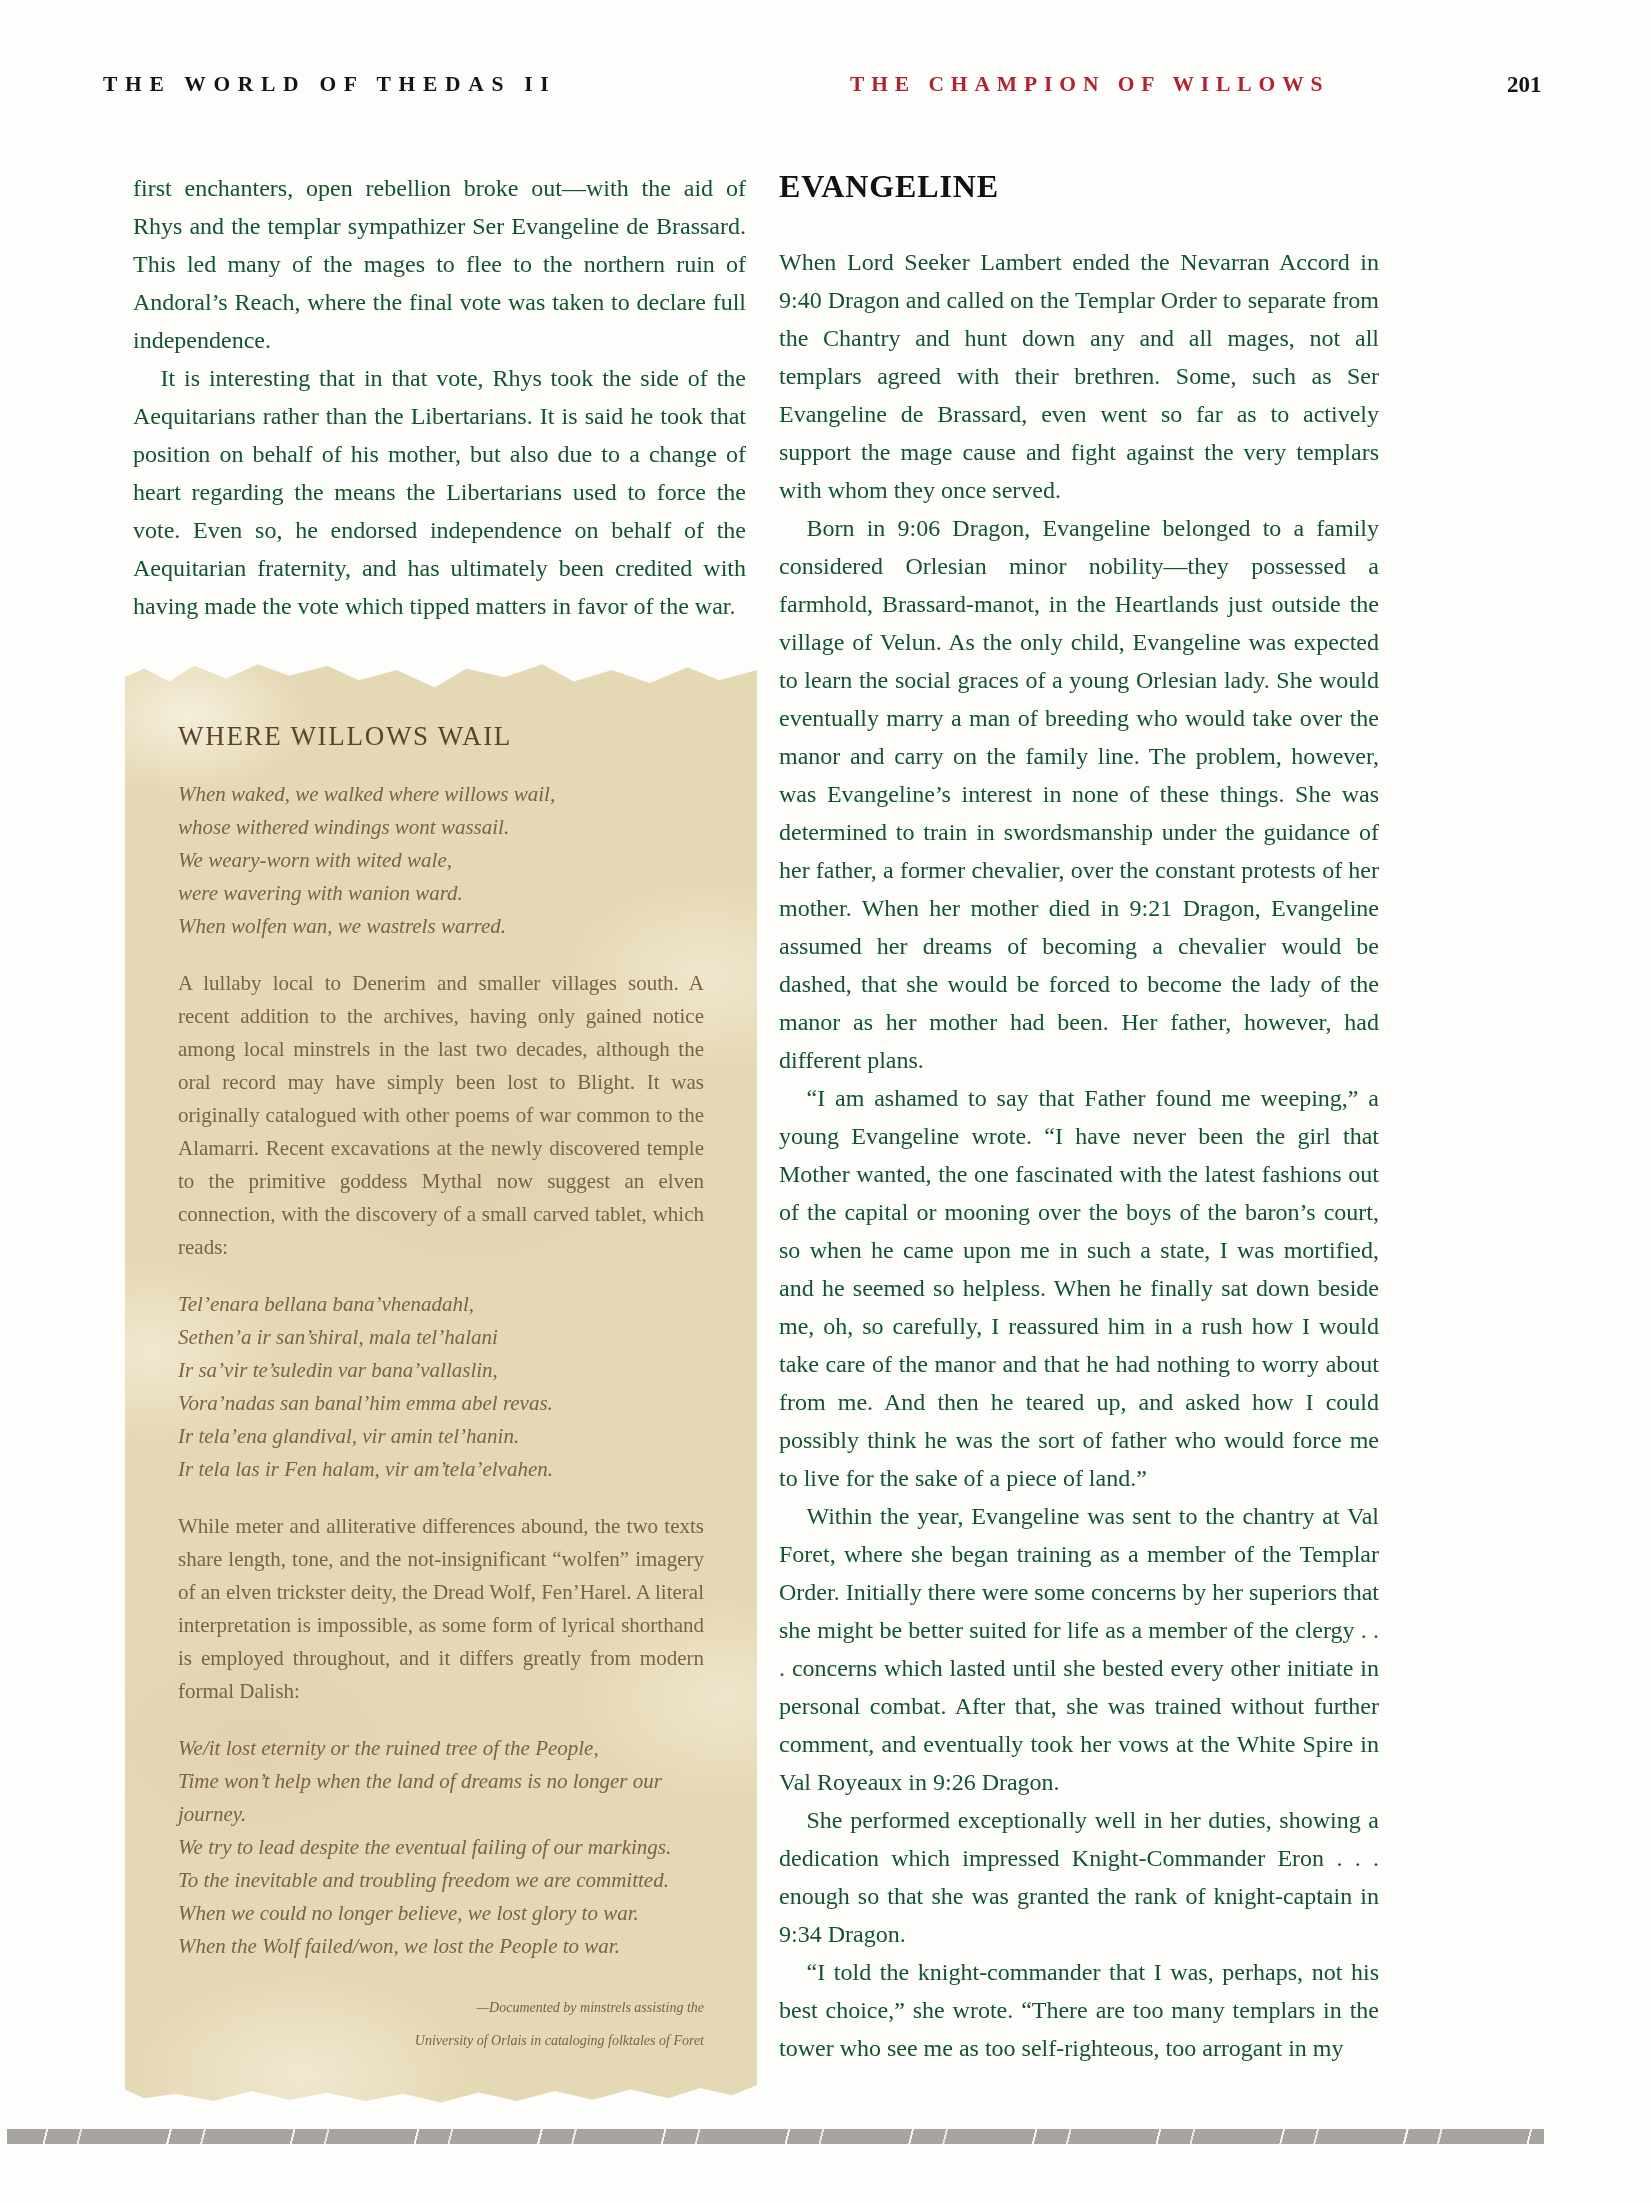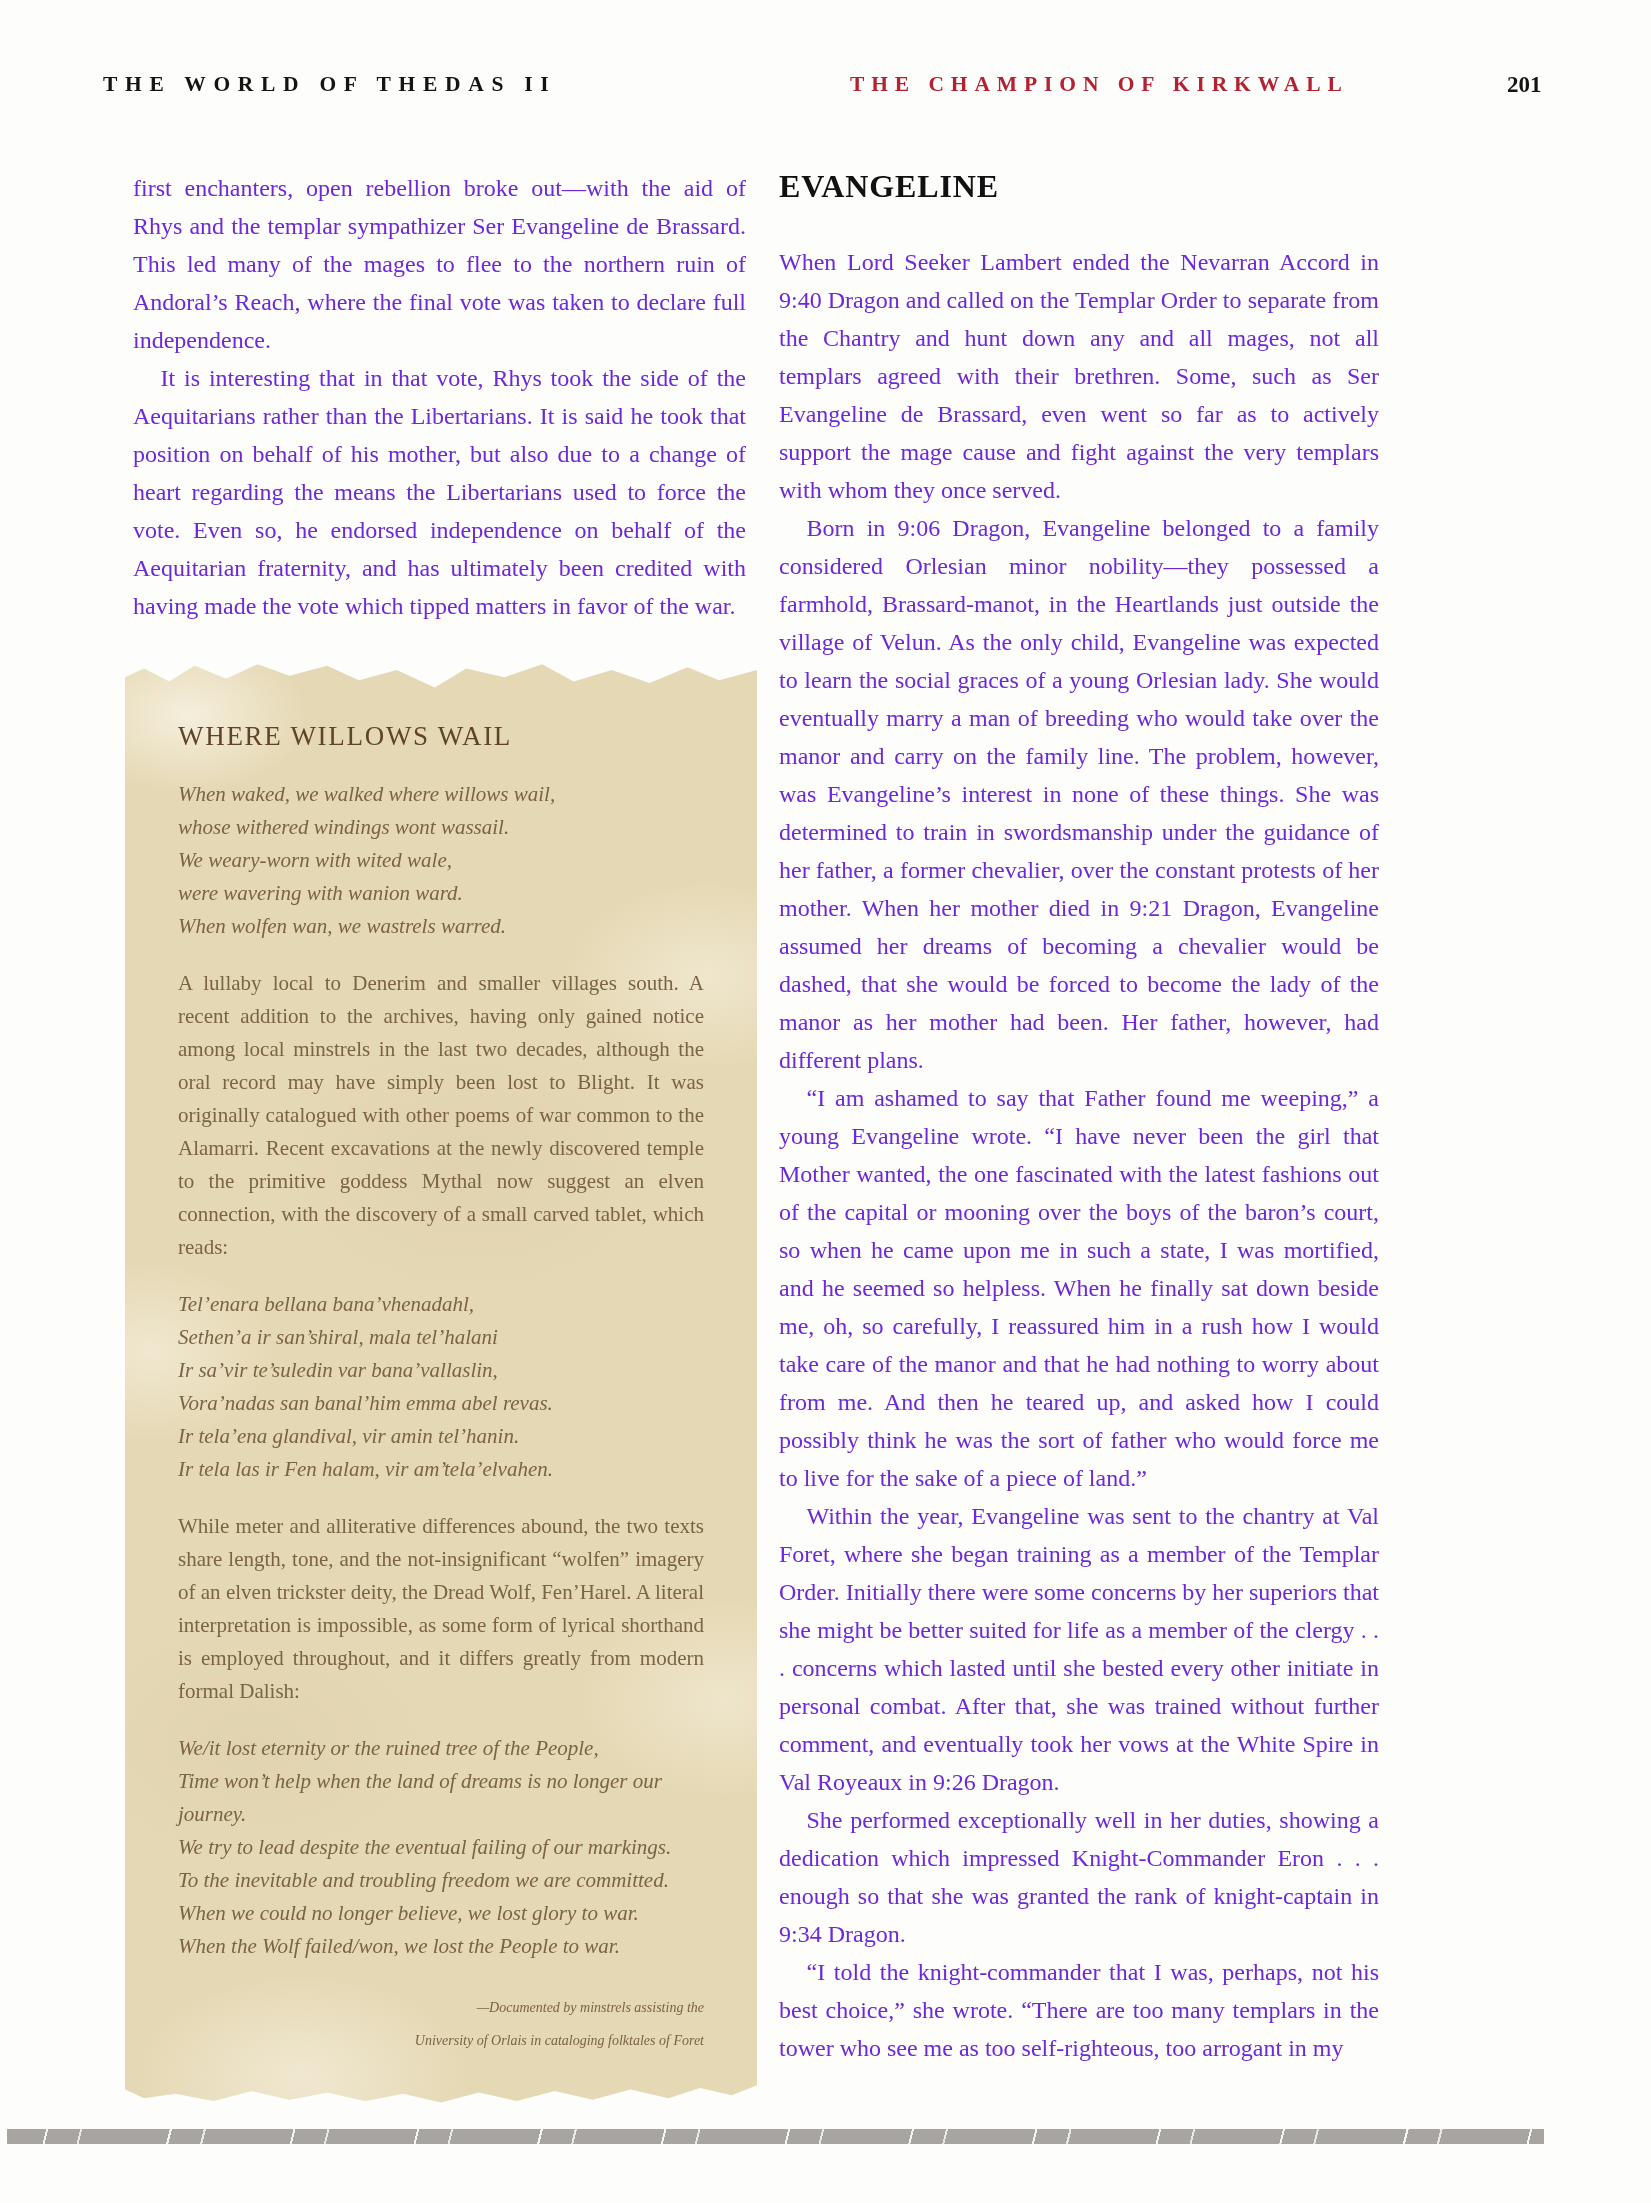--- a/index.html
+++ b/index.html
@@ -26,21 +26,21 @@
     position:absolute; left:1507px; top:0;
     font-size:23px; font-weight:bold; color:#141414;
   }
 
   
   .col-left  { position:absolute; left:133px; top:169px; width:613px; }
   .col-right { position:absolute; left:779px; top:169px; width:600px; }
 
   p.body-par {
     margin:0; font-size:24px; line-height:38px;
-    text-align:justify; color:#6d28d9;
+    text-align:justify; color:#14532d;
   }
   p.indent { text-indent:27.5px; }
 
   .section-heading {
     margin:0 0 40px 0;
     font-size:32px; font-weight:bold; letter-spacing:0.9px; color:#111111;
     line-height:34px;
   }
 
   
@@ -96,21 +96,21 @@
         rgba(255,255,255,0) 73px 120px);
   }
 </style>
 </head>
 <body>
 
 <div class="page">
 
   <div class="running-head">
     <span class="book-title">THE WORLD OF THEDAS II</span>
-    <span class="chapter-title">THE CHAMPION OF KIRKWALL</span>
+    <span class="chapter-title">THE CHAMPION OF WILLOWS</span>
     <span class="page-number">201</span>
   </div>
 
   <div class="col-left">
     <p class="body-par">first enchanters, open rebellion broke out—with the aid of Rhys and the templar sympathizer Ser Evangeline de Brassard. This led many of the mages to flee to the northern ruin of Andoral’s Reach, where the final vote was taken to declare full independence.</p>
     <p class="body-par indent">It is interesting that in that vote, Rhys took the side of the Aequitarians rather than the Libertarians. It is said he took that position on behalf of his mother, but also due to a change of heart regarding the means the Libertarians used to force the vote. Even so, he endorsed independence on behalf of the Aequitarian fraternity, and has ultimately been credited with having made the vote which tipped matters in favor of the war.</p>
   </div>
 
   <div class="sidebar-box">
     <div class="sidebar-inner">

